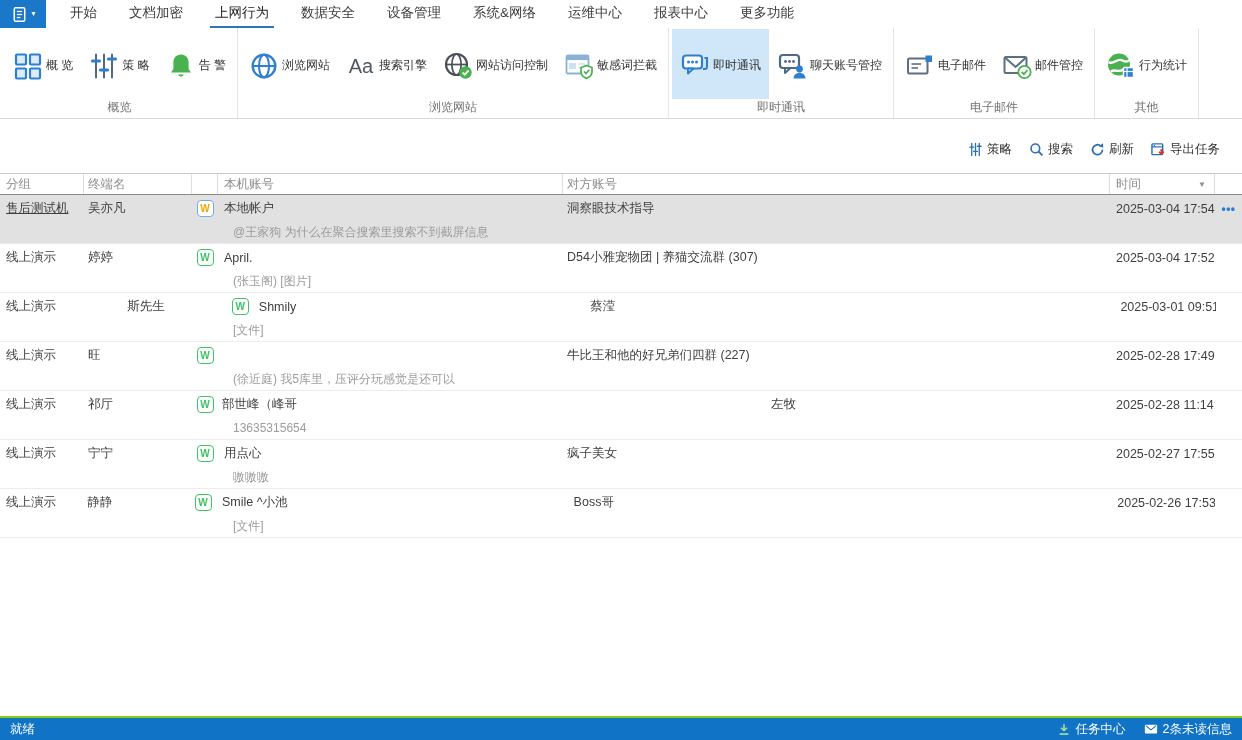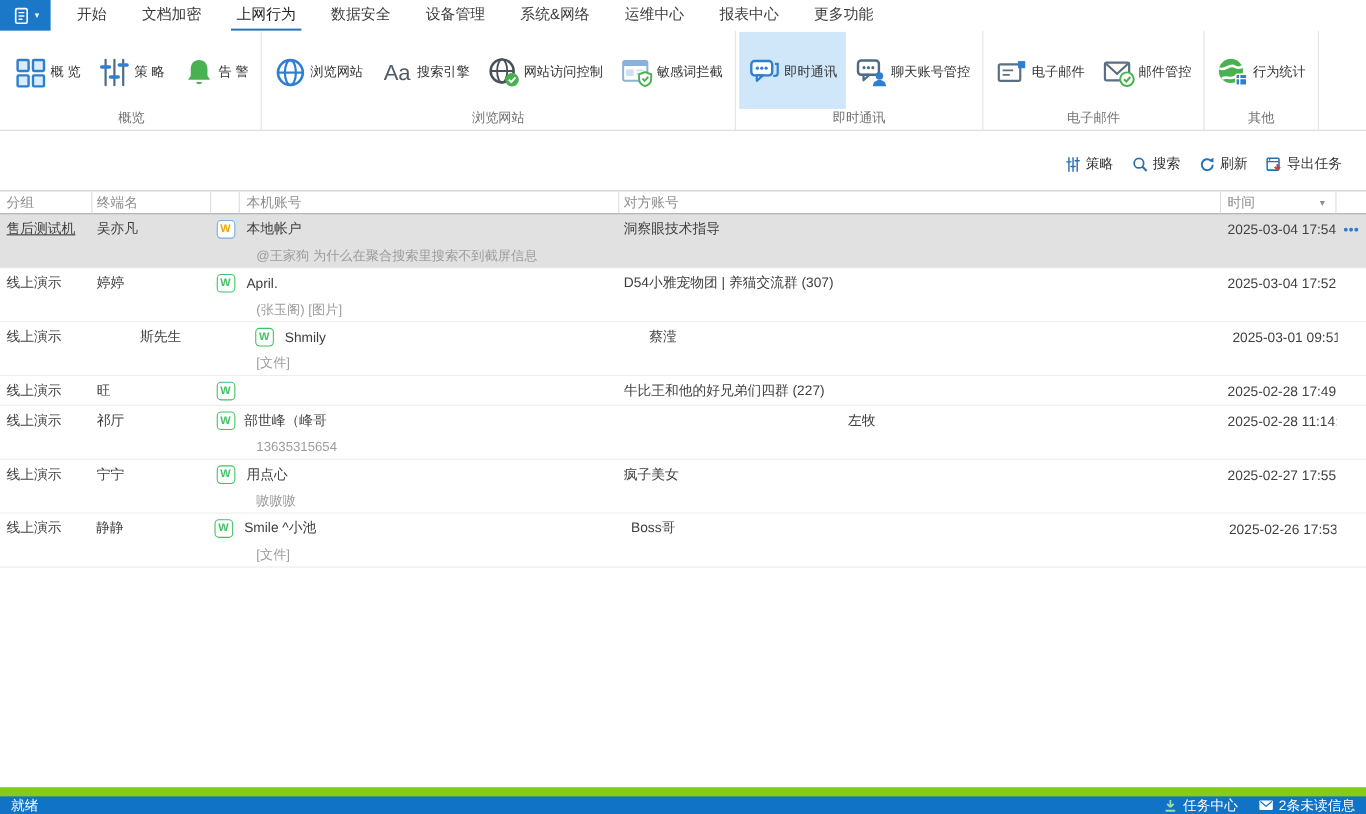--- a/index.html
+++ b/index.html
@@ -40,21 +40,21 @@
   .row.selected{background:#e1e1e1}
   .line1{display:flex;align-items:center;height:26px;font-size:12.5px;color:#3f3f3f;padding-top:1px}
   .cell{overflow:hidden;white-space:nowrap;display:flex;align-items:center;height:100%}
   .line2{height:22px;display:flex;align-items:center;padding-left:233px;font-size:12px;color:#9c9c9c}
   .wbadge{width:17px;height:17px;border-radius:4px;border:1.5px solid;display:flex;align-items:center;justify-content:center;font-size:10px;font-weight:bold;background:#fff;line-height:1}
   .wbadge.gold{border-color:#74aede;color:#f0a800}
   .wbadge.green{border-color:#3ec463;color:#3ec463}
   .actions{color:#2b7cd3;font-weight:bold;letter-spacing:.5px;font-size:12px;cursor:pointer;justify-content:center}
 
   
-  .statusbar{height:24px;background:#1173c5;border-top:8px solid #84cc16;display:flex;align-items:center;justify-content:space-between;padding:0 10px;color:#fff;font-size:12.5px;flex:0 0 auto}
+  .statusbar{height:24px;background:#1173c5;border-top:2px solid #84cc16;display:flex;align-items:center;justify-content:space-between;padding:0 10px;color:#fff;font-size:12.5px;flex:0 0 auto}
   .sb-right{display:flex;gap:18px;align-items:center}
   .sb-item{display:flex;gap:5px;align-items:center;cursor:pointer}
   .ic{display:inline-flex;align-items:center;justify-content:center}
 </style>
 </head>
 <body>
 
 <div id="app">
 
   <div class="titlebar">
@@ -381,20 +381,23 @@
               <div class="cell" style="width: 84px; padding-left: 6px;">线上演示</div>
               <div class="cell" style="width: 108px; padding-left: 4px;">旺</div>
               <div class="cell" style="width: 26px; padding-left: 0px; justify-content: center;">
                 <span class="wbadge green">W</span>
               </div>
               <div class="cell" style="width: 345px; padding-left: 6px;"></div>
               <div class="cell" style="width: 547px; padding-left: 4px;">牛比王和他的好兄弟们四群 (227)</div>
               <div class="cell" style="width: 105px; padding-left: 6px;">2025-02-28 17:49:00</div>
               <div class="cell actions" style="width: 27px; padding-left: 0px;"></div>
             </div>
+            <div class="line2">
+              <span class="msg">(徐近庭) 我5库里，压评分玩感觉是还可以</span>
+            </div>
           </div>
           <div class="row">
             <div class="line1">
               <div class="cell" style="width: 84px; padding-left: 6px;">线上演示</div>
               <div class="cell" style="width: 108px; padding-left: 4px;">祁厅</div>
               <div class="cell" style="width: 26px; padding-left: 0px; justify-content: center;">
                 <span class="wbadge green">W</span>
               </div>
               <div class="cell" style="width: 547px; padding-left: 4px;">部世峰（峰哥</div>
               <div class="cell" style="width: 345px; padding-left: 6px;">左牧</div>

